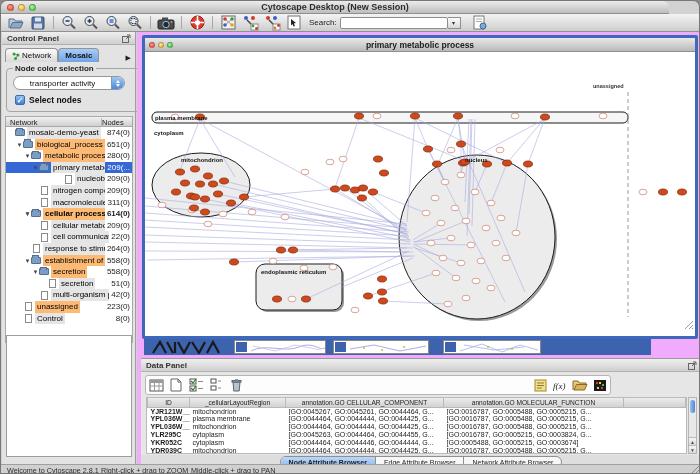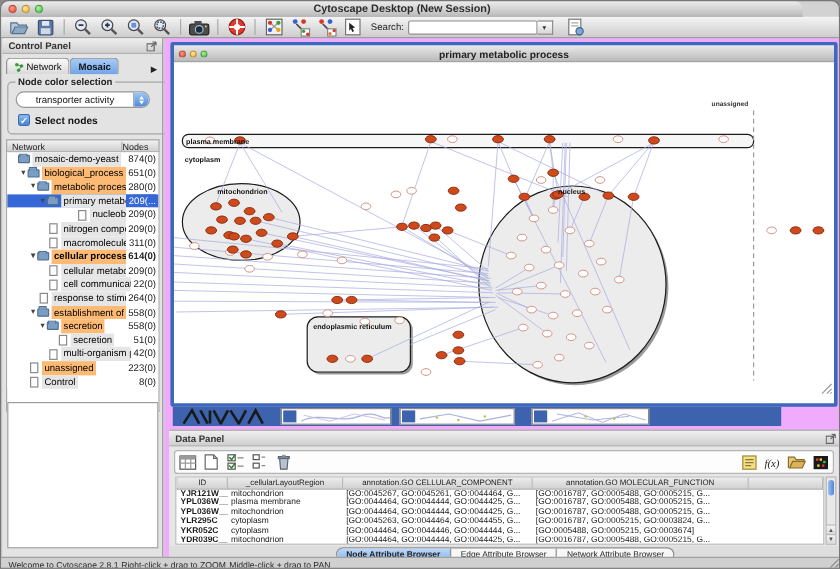--- a/index.html
+++ b/index.html
@@ -83,21 +83,21 @@
 
   
   .ministrip{position:absolute;left:5px;top:307px;width:556px;height:17px}
   .miniblue{position:absolute;left:2px;top:0;width:507px;height:16px;background:#3d63ae}
   .mini{position:absolute;top:1px;height:14px;background:#fff;border:1px solid #888;overflow:hidden}
   .mini .bsq{position:absolute;left:1px;top:1px;width:11px;height:10px;background:#3d63ae}
 
   
   .dpanel{position:absolute;left:4px;top:326px;width:560px;height:106px;background:#e6e6e6;border-top:1px solid #9a9a9a}
   .dp-head{position:relative;height:13px;background:linear-gradient(#efefef,#cfcfcf);border-bottom:1px solid #b2b2b2;font-size:8px;font-weight:700;color:#333;padding:2px 0 0 5px}
-  .dp-tools{position:absolute;left:4px;top:16px;width:550px;height:20px;background:#fdfdfd;border:1px solid #b5b5b5;border-radius:3px;display:flex;align-items:center}
+  .dp-tools{position:absolute;left:4px;top:16px;width:466px;height:20px;background:#fdfdfd;border:1px solid #b5b5b5;border-radius:3px;display:flex;align-items:center}
   .dpi{width:20px;height:18px;display:flex;align-items:center;justify-content:center}
   .dp-right{margin-left:auto;display:flex}
   .dtable{position:absolute;left:5px;top:38px;width:541px;height:57px;background:#fff;overflow:hidden;border:1px solid #bbb}
   table{border-collapse:collapse;width:100%;table-layout:fixed}
   th{background:linear-gradient(#ececec,#d2d2d2);border:1px solid #b9b9b9;border-top:none;font-size:6.6px;font-weight:400;color:#222;height:9px;overflow:hidden;white-space:nowrap}
   td{font-size:7px;color:#1a1a1a;height:7.9px;line-height:7.9px;padding:0 0 0 3px;overflow:hidden;white-space:nowrap}
   td.c0{font-weight:700}
   .vsb{position:absolute;left:547px;top:38px;width:9px;height:57px;background:#e8e8e8;border:1px solid #b5b5b5}
   .vsb .thumb{position:absolute;left:1px;top:2px;width:5px;height:13px;border-radius:3px;background:linear-gradient(90deg,#9cc2ee,#4f86d4)}
   .vsb .btn{position:absolute;left:0;width:7px;height:8px;font-size:5px;color:#555;text-align:center;line-height:8px;background:linear-gradient(#f6f6f6,#d8d8d8);border-top:1px solid #bbb}

